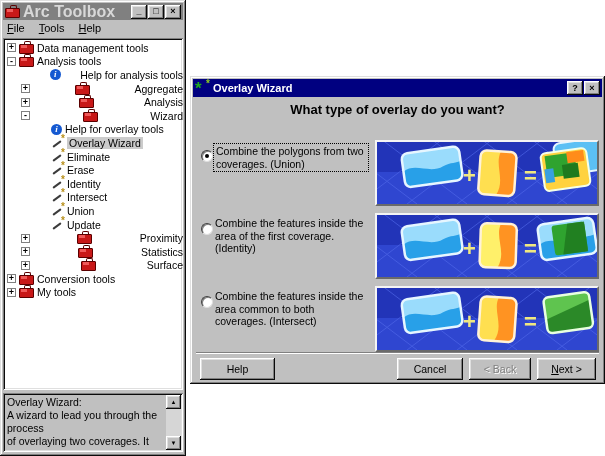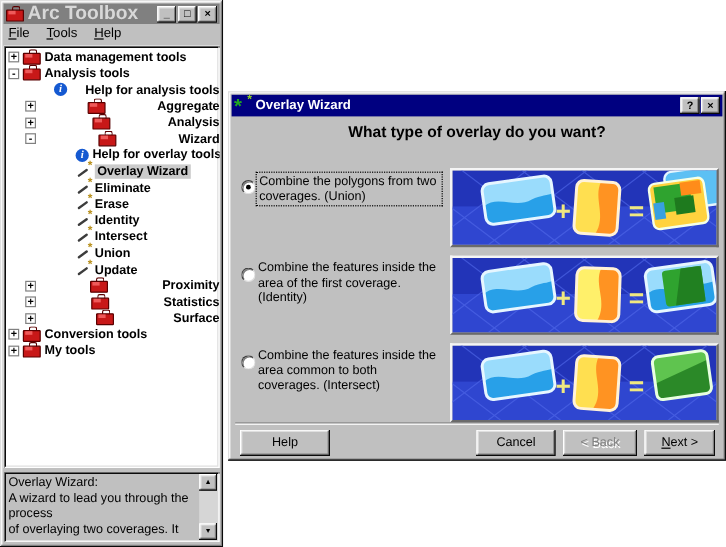--- a/index.html
+++ b/index.html
@@ -27,26 +27,26 @@
     background:#808080; display:flex; align-items:center; padding:0 2px; }
   .tb-title .t-text { color:#d8d8d8; font-weight:bold; font-size:16px; margin-left:3px; flex:1; }
   .capbtn { width:16px; height:14px; margin-left:1px; font-size:9px; font-weight:bold;
     line-height:13px; padding:0; }
   .menubar { position:absolute; left:3px; top:21px; right:3px; height:16px;
     display:flex; gap:14px; padding:1px 4px; }
   .menu-item { display:inline-block; font-size:11px; }
   .treebox { position:absolute; left:3px; top:38px; width:180px; height:352px;
     padding:3px 0 0 0; overflow:hidden; }
   .trow { display:flex; align-items:center; height:13.6px; white-space:nowrap; }
-  .trow.l0 { padding-left:4px; } .trow.l1 { padding-left:18px;justify-content:space-between; } .trow.l2 { padding-left:48px; }
+  .trow.l0 { padding-left:4px; } .trow.l1 { padding-left:18px;justify-content:space-between; } .trow.l2 { padding-left:36px; }
   .exp { flex:0 0 9px; width:9px; height:9px; margin-right:3px; background:#fff;
     border:1px solid #808080; font-size:9px; font-weight:bold; line-height:7px;
     text-align:center; color:#000; }
   .exp:empty { visibility:hidden; }
-  .tlab { margin-left:3px; font-size:10.5px;font-weight:bold; }
+  .tlab { margin-left:3px; font-size:10.5px; }
   .tlab.sel { background:#cbcbcb; padding:0 2px; }
   .ic { flex:0 0 auto; display:inline-block; position:relative; }
   .ic-tb { width:15px; height:10px; background:#c81818; border:1px solid #5a0000;
     border-radius:1px; margin-top:2px; }
   .ic-tb::before { content:""; position:absolute; left:4px; top:-4px; width:5px; height:3px;
     border:1px solid #5a0000; border-bottom:none; border-radius:2px 2px 0 0; }
   .ic-tb::after { content:""; position:absolute; left:1px; top:0; right:6px; height:3px;
     background:#ef5a5a; }
   .ic-help { width:11px; height:11px; border-radius:50%; background:#1559d1; }
   .ic-help::after { content:"i"; position:absolute; left:0; top:0; width:11px; height:11px;

